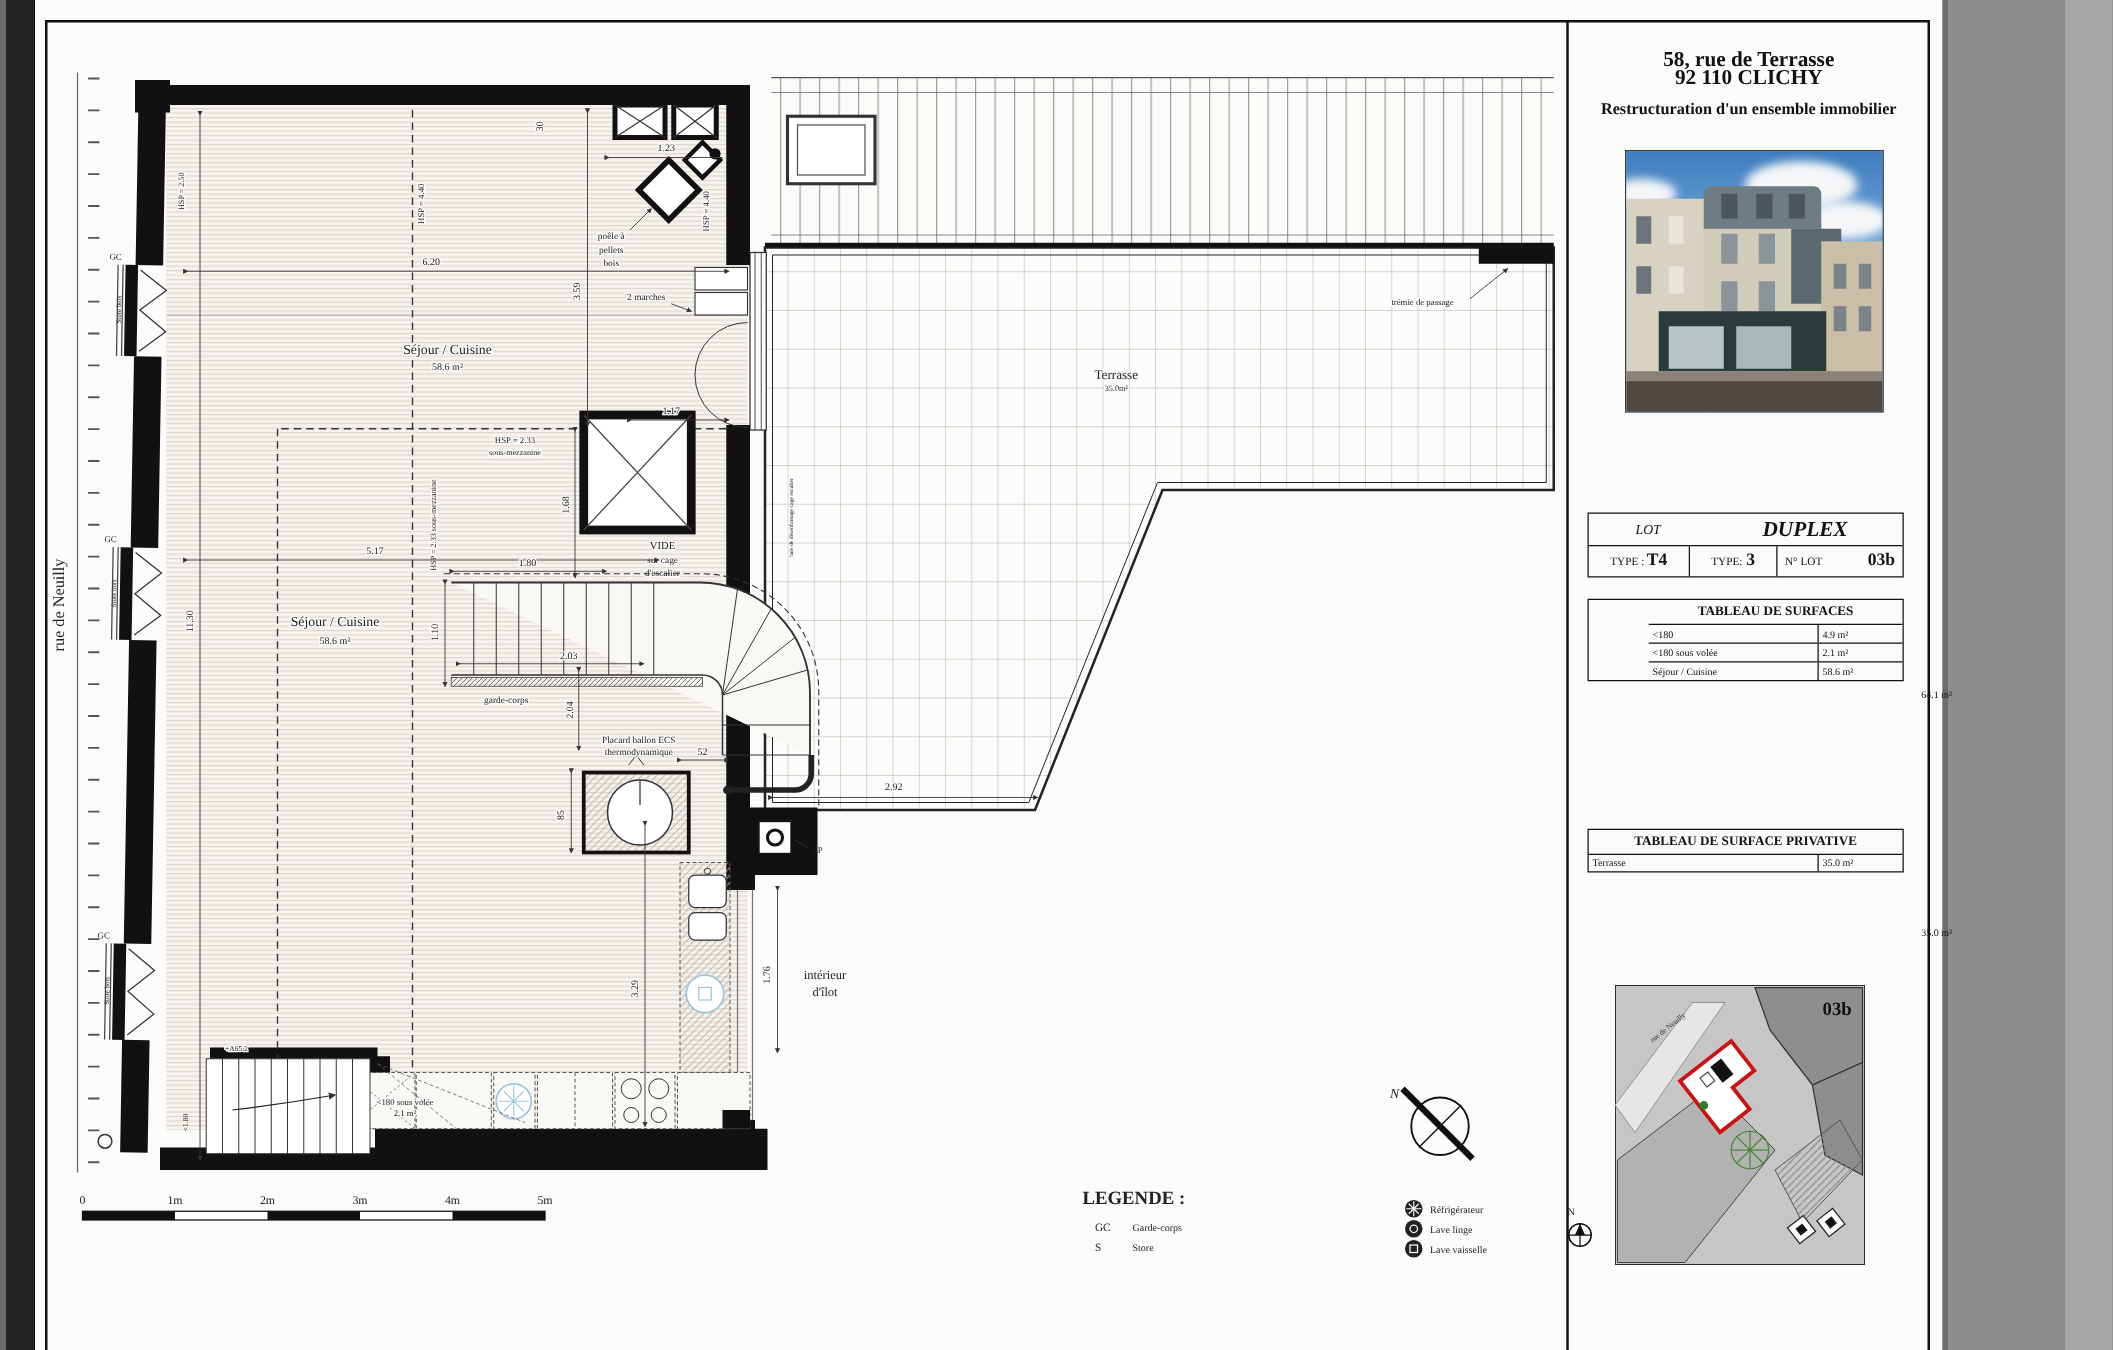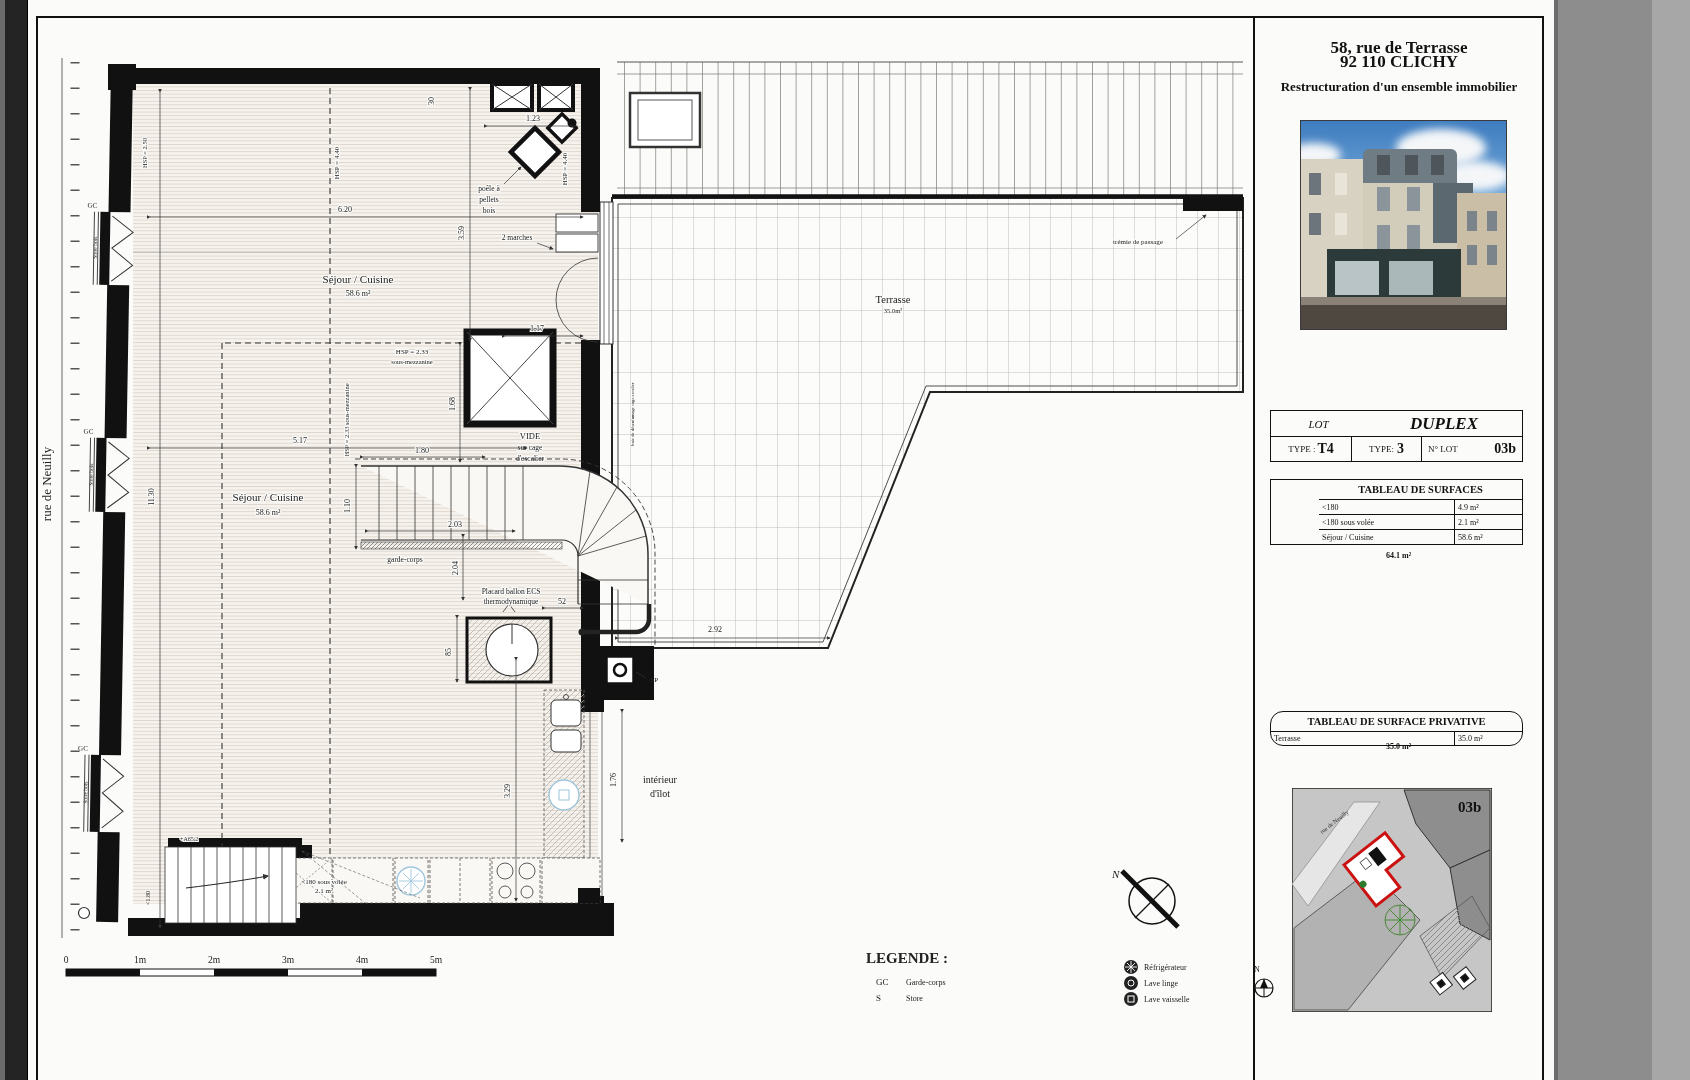--- a/index.html
+++ b/index.html
@@ -19,21 +19,21 @@
   #photo .bld{position:absolute;}
   #band{left:1254px;top:355px;width:289px;height:36px;background:#d6d6d6;border-top:1px solid #111;border-bottom:1px solid #111;
         text-align:center;font-weight:bold;font-size:11px;line-height:17px;}
   .tbl{position:absolute;left:1270px;width:253px;border:1.5px solid #111;background:#fbfbfa;box-sizing:border-box;}
   .row{display:flex;border-top:1px solid #111;box-sizing:border-box;}
   .row:first-child{border-top:none;}
   .cell{box-sizing:border-box;display:flex;align-items:center;justify-content:center;}
   .vline{border-left:1px solid #111;}
   .hdr{font-weight:bold;font-size:10.5px;justify-content:center;}
   .sm{font-size:8px;}
-  .tot{position:absolute;left:1386px;width:70px;font-size:8px;font-weight:bold;}
+  .tot{position:absolute;left:1537px;width:70px;font-size:8px;}
   
   svg text{font-family:"Liberation Serif","DejaVu Serif",serif;}
   .dim{font-size:8px;fill:#222;paint-order:stroke;stroke:#fbfbfa;stroke-width:2px;}
   .lbl{fill:#222;}
   .halo{paint-order:stroke;stroke:#fbfbfa;stroke-width:2px;}
 </style>
 </head>
 <body>
 
 <div id="canvas">
@@ -452,21 +452,21 @@
       <div class="cell sm" style="flex:1;justify-content:flex-start;padding-left:3px;">&lt;180 sous volée</div>
       <div class="cell sm vline" style="width:68px;justify-content:flex-start;padding-left:3px;">2.1 m²</div>
     </div>
     <div class="row" style="height:15px;">
       <div class="cell sm" style="flex:1;justify-content:flex-start;padding-left:3px;">Séjour / Cuisine</div>
       <div class="cell sm vline" style="width:68px;justify-content:flex-start;padding-left:3px;">58.6 m²</div>
     </div>
   </div>
   <div class="abs tot" style="top:551px;">64.1 m²</div>
 
-  <div class="tbl" style="top:711px;border-radius:13px;">
+  <div class="tbl" style="top:663px;">
     <div class="row cell hdr" style="height:19px;">TABLEAU DE SURFACE PRIVATIVE</div>
     <div class="row" style="height:14px;">
       <div class="cell sm" style="flex:1;justify-content:flex-start;padding-left:3px;">Terrasse</div>
       <div class="cell sm vline" style="width:68px;justify-content:flex-start;padding-left:3px;">35.0 m²</div>
     </div>
   </div>
   <div class="abs tot" style="top:742px;">35.0 m²</div>
 
   <svg class="abs" style="left:1292px;top:788px;" width="200" height="224" viewBox="0 0 200 224">
     <defs>

